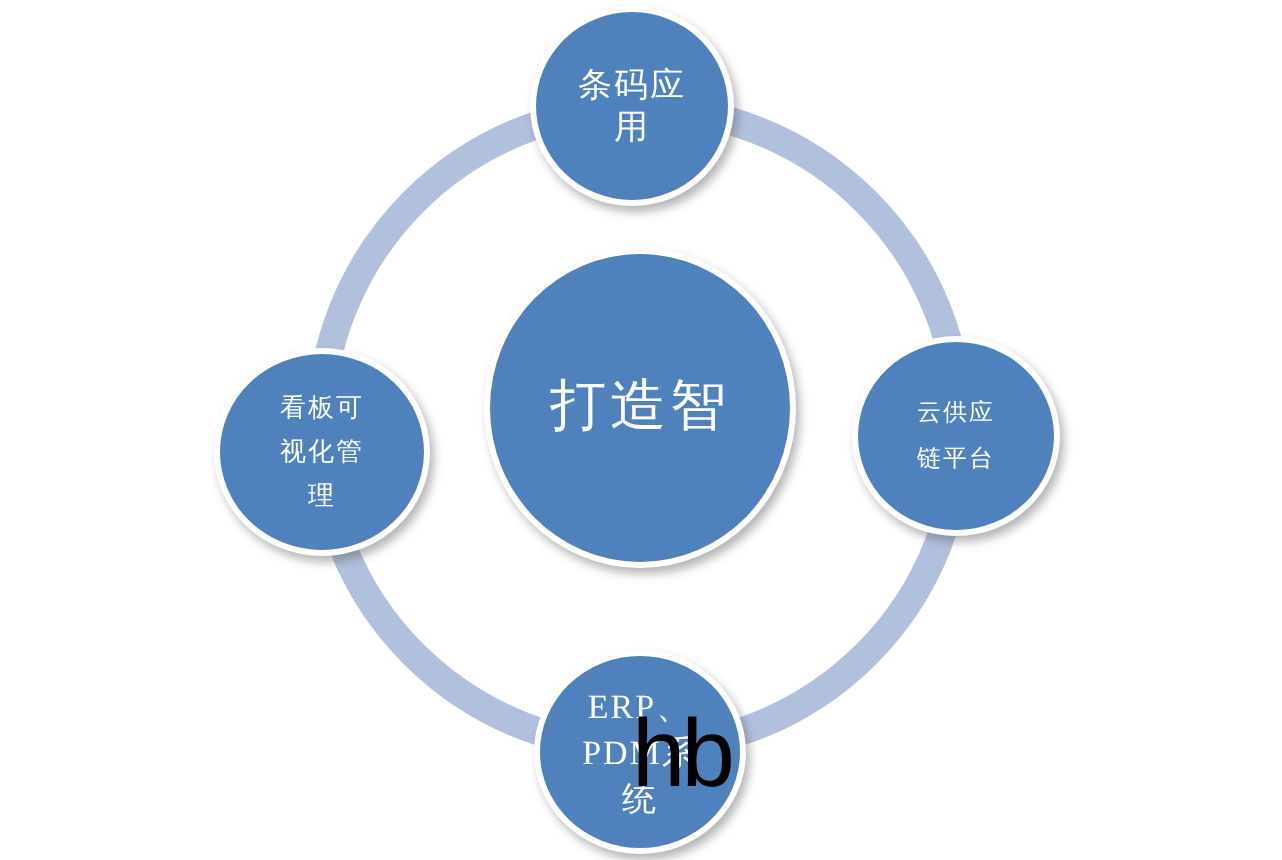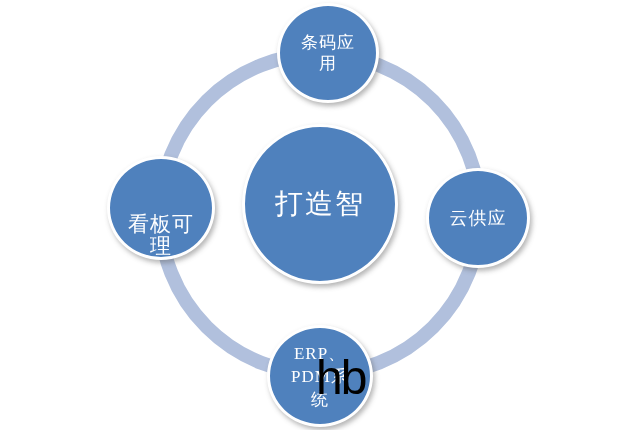--- a/index.html
+++ b/index.html
@@ -48,55 +48,54 @@
   .node-center {
     left: 242px;
     top: 124px;
     width: 156px;
     height: 160px;
     font-size: 28px;
     line-height: 34px;
     letter-spacing: 2px;
   }
   .node-top {
-    left: 277px;
+    left: 265px;
     top: 3px;
     width: 102px;
     height: 100px;
     font-size: 17px;
     line-height: 21px;
     letter-spacing: 1px;
   }
   .node-right {
     left: 426px;
     top: 168px;
     width: 104px;
     height: 100px;
-    font-size: 18px;
+    font-size: 12px;
     line-height: 23px;
     letter-spacing: 1px;
   }
   .node-bottom {
     left: 267px;
     top: 325px;
     width: 106px;
     height: 102px;
     font-size: 17px;
     line-height: 23px;
     letter-spacing: 1px;
   }
   .node-left {
     left: 107px;
-    top: 156px;
+    top: 174px;
     width: 108px;
     height: 104px;
-    font-size: 21px;
+    font-size: 13px;
     line-height: 22px;
     letter-spacing: 1px;
-    align-items: flex-end;
   }
   .watermark {
     position: absolute;
     left: 316px;
     top: 352px;
     font-family: Liberation Sans, sans-serif;
     font-size: 48px;
     line-height: 52px;
     letter-spacing: -2px;
     color: #000000;
@@ -120,33 +119,35 @@
   <div class="node node-top">
     <div class="txt">
       <span class="line">条码应</span>
       <span class="line">用</span>
     </div>
   </div>
 
   <div class="node node-right">
     <div class="txt">
       <span class="line">云供应</span>
+      <span class="line">链平台</span>
     </div>
   </div>
 
   <div class="node node-bottom">
     <div class="txt">
       <span class="line">ERP、</span>
       <span class="line">PDM系</span>
       <span class="line">统</span>
     </div>
   </div>
 
   <div class="node node-left">
     <div class="txt">
       <span class="line">看板可</span>
+      <span class="line">视化管</span>
       <span class="line">理</span>
     </div>
   </div>
 
   <div class="watermark">hb</div>
 
 </div>
 
 </body></html>

